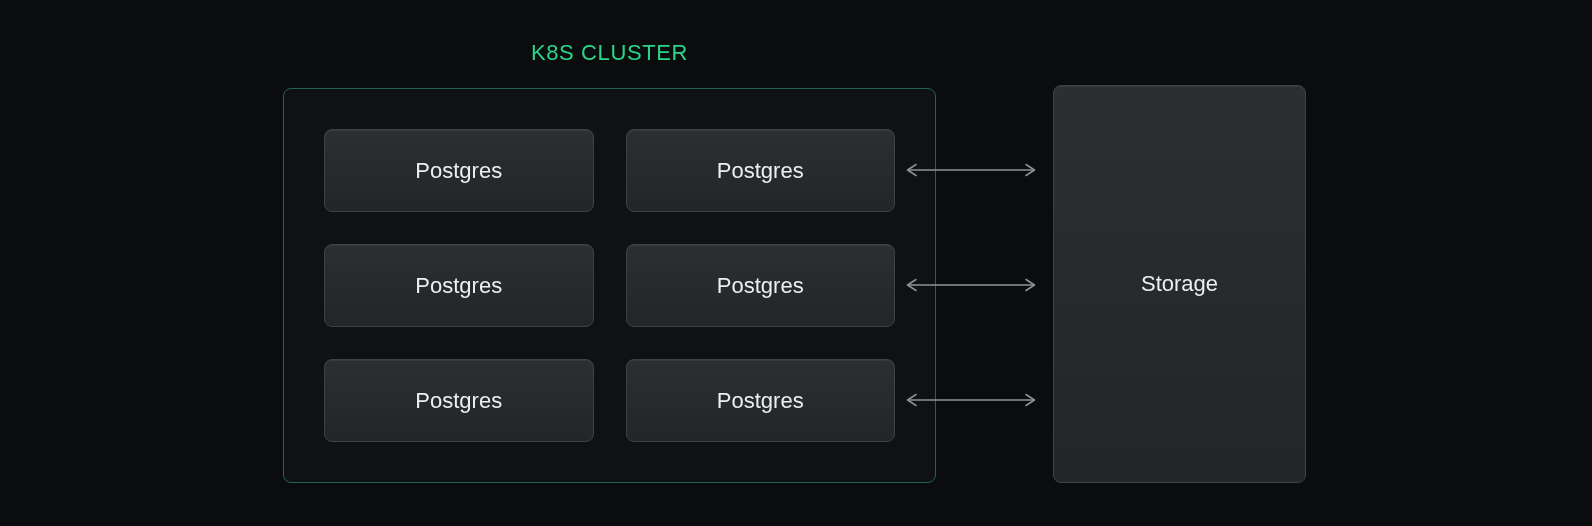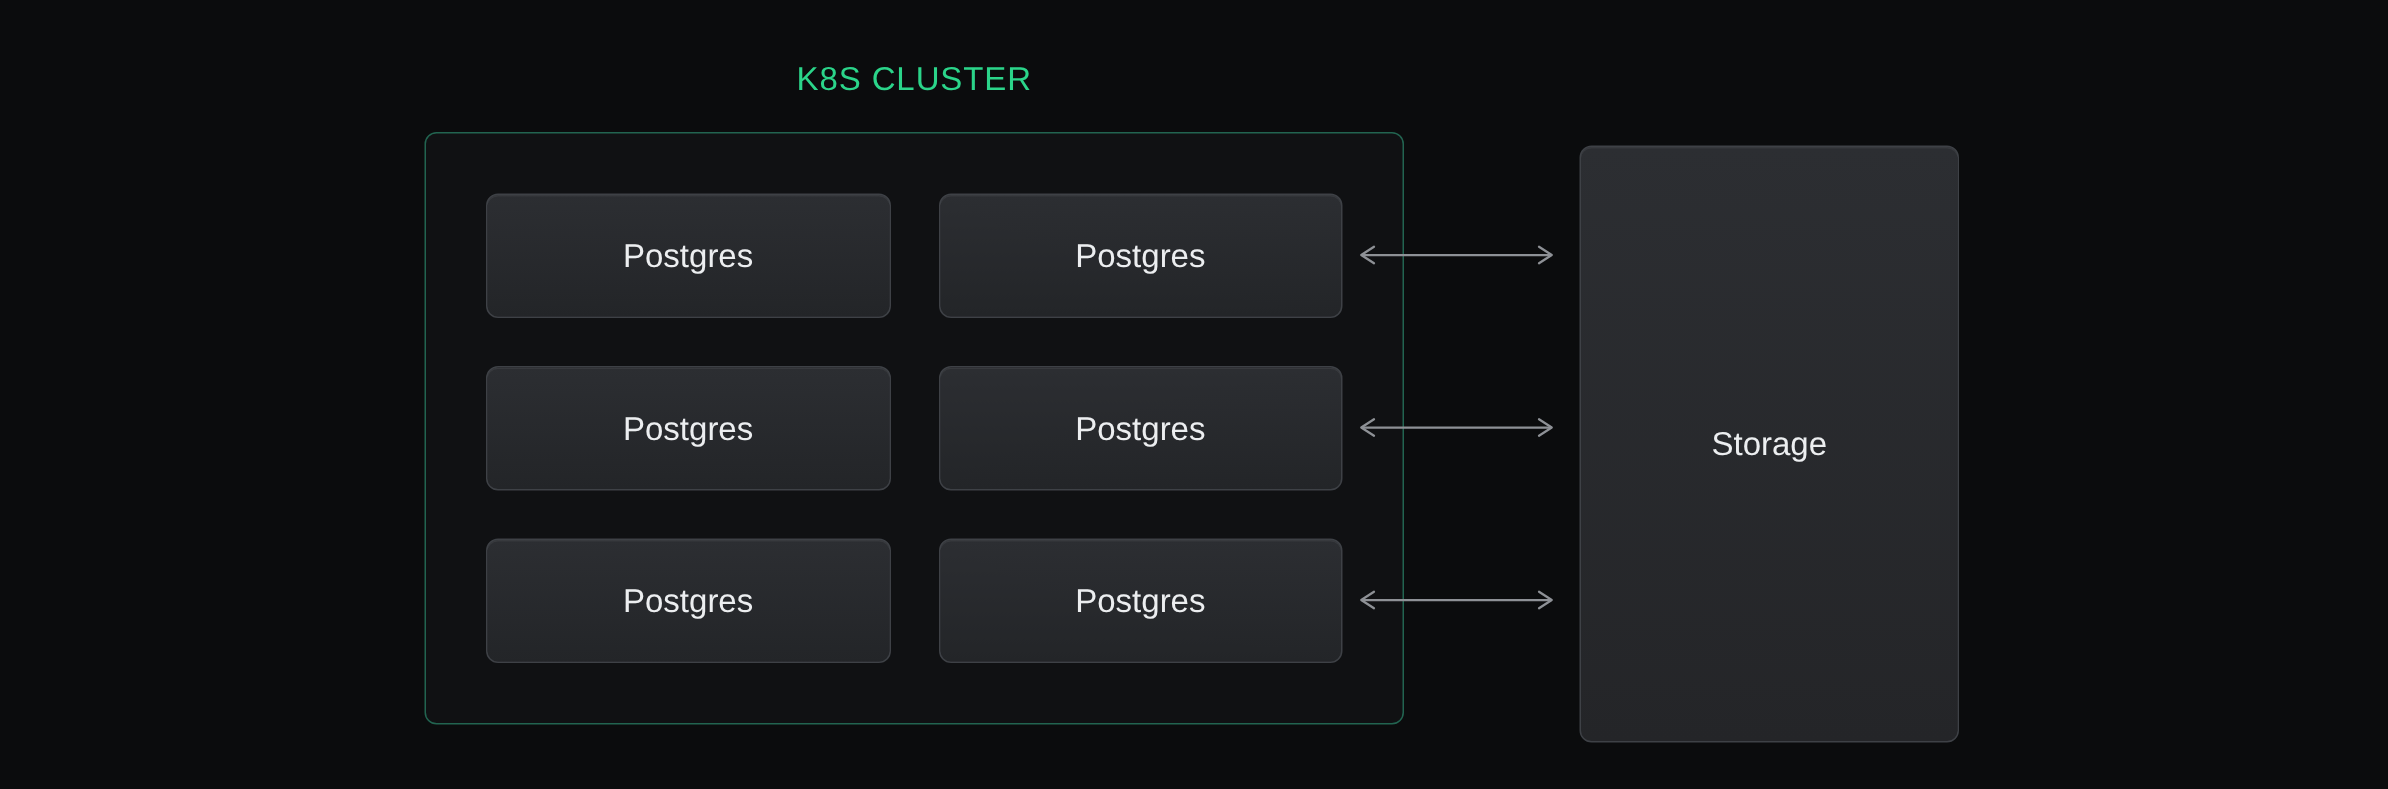--- a/index.html
+++ b/index.html
@@ -69,21 +69,20 @@
     box-sizing: border-box;
     background: linear-gradient(180deg, #2c2e32 0%, #242528 100%);
     border: 1px solid #3e4146;
     border-radius: 8px;
     box-shadow: inset 0 1px 0 rgba(255,255,255,0.06);
     display: flex;
     align-items: center;
     justify-content: center;
     color: #eceef0;
     font-size: 22px;
-    margin-top: 12px;
   }
   .arrow {
     position: absolute;
     left: 895px;
     width: 152px;
     height: 22px;
     z-index: 5;
   }
   .arrow svg { display: block; }
   .arrow-1 { top: 159px; }

